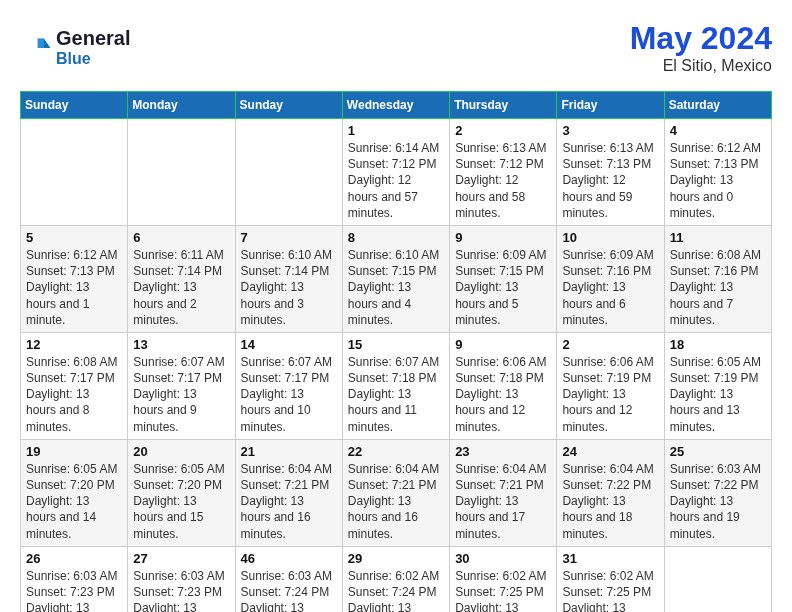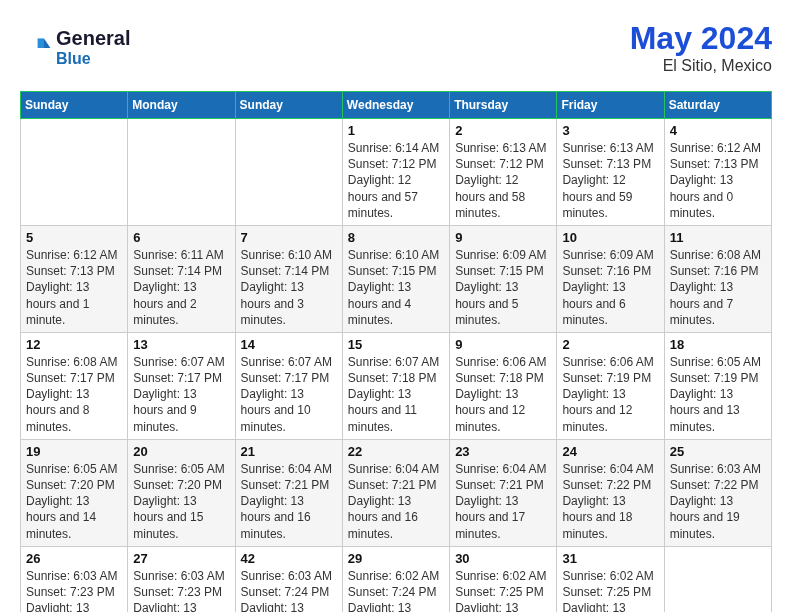--- a/index.html
+++ b/index.html
@@ -227,21 +227,21 @@
       <tr>
         <td>
           <div class="day-number">26</div>
           <div class="day-info">Sunrise: 6:03 AM<br>Sunset: 7:23 PM<br>Daylight: 13 hours and 19 minutes.</div>
         </td>
         <td>
           <div class="day-number">27</div>
           <div class="day-info">Sunrise: 6:03 AM<br>Sunset: 7:23 PM<br>Daylight: 13 hours and 20 minutes.</div>
         </td>
         <td>
-          <div class="day-number">42</div>
+          <div class="day-number">46</div>
           <div class="day-info">Sunrise: 6:03 AM<br>Sunset: 7:24 PM<br>Daylight: 13 hours and 20 minutes.</div>
         </td>
         <td>
           <div class="day-number">29</div>
           <div class="day-info">Sunrise: 6:02 AM<br>Sunset: 7:24 PM<br>Daylight: 13 hours and 21 minutes.</div>
         </td>
         <td>
           <div class="day-number">30</div>
           <div class="day-info">Sunrise: 6:02 AM<br>Sunset: 7:25 PM<br>Daylight: 13 hours and 22 minutes.</div>
         </td>

